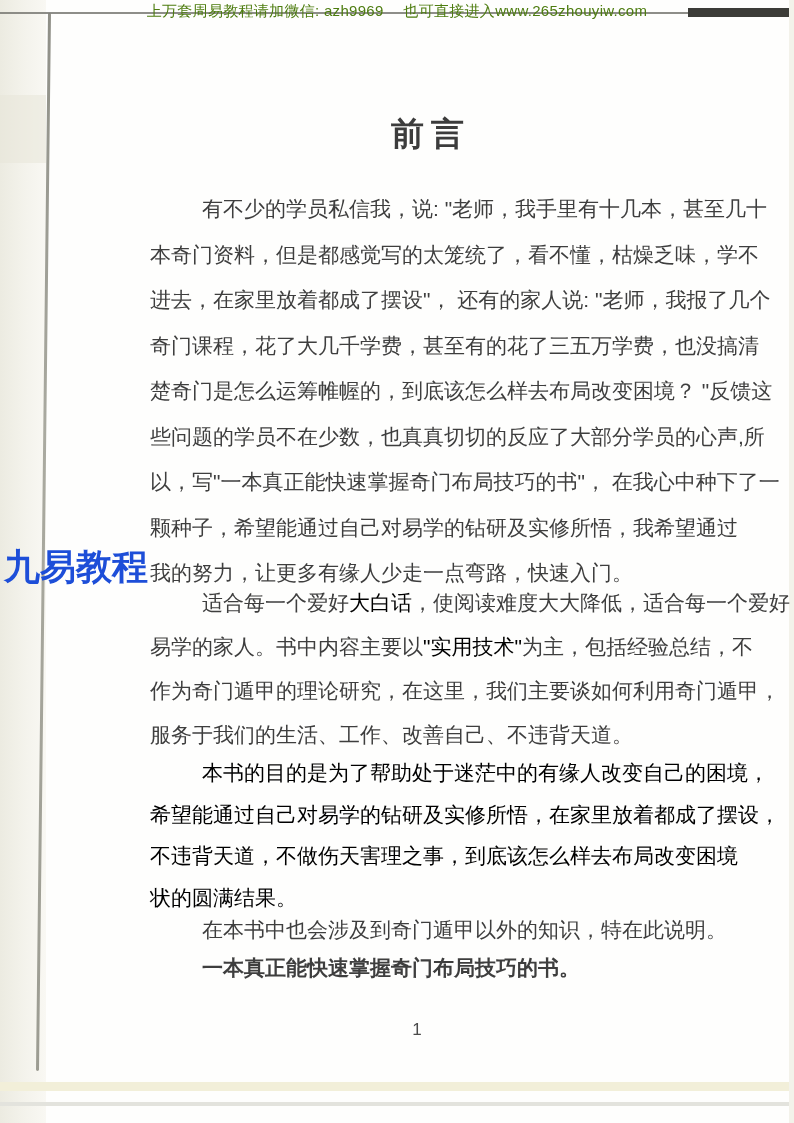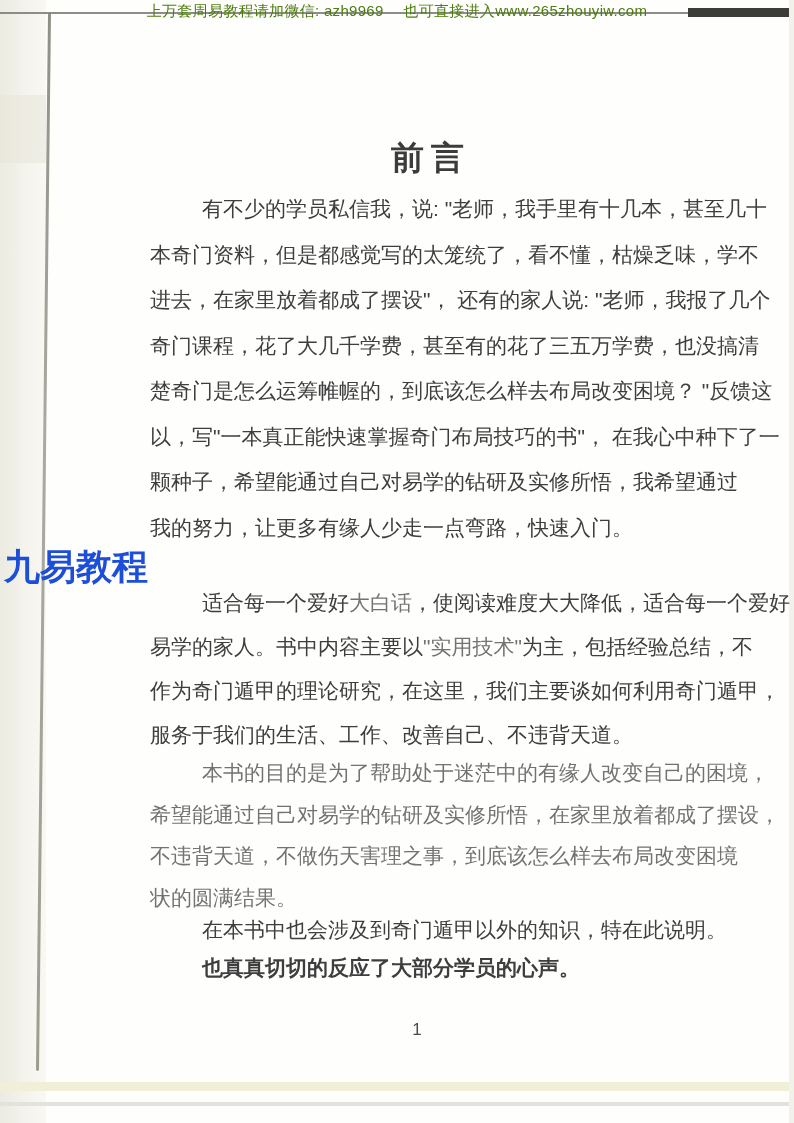--- a/index.html
+++ b/index.html
@@ -24,32 +24,32 @@
   .bottom-cream { position:absolute; left:0; top:1082px; width:794px; height:9px;
     background:#f2efd9; }
   .bottom-gray { position:absolute; left:0; top:1102px; width:794px; height:4px;
     background:#e3e3dd; }
   .right-edge { position:absolute; left:789px; top:0; width:5px; height:1123px;
     background:#f3f2ea; }
   
   .header { position:absolute; top:2px; left:0; width:100%; text-align:center;
     font-size:15px; letter-spacing:.3px; color:#4d7c0f; }
   .title { position:absolute; top:112px; left:150px; width:562px; text-align:center;
-    font-size:33px; font-weight:bold; letter-spacing:7px; color:#3c3c3c;margin-top:24px; }
+    font-size:33px; font-weight:bold; letter-spacing:7px; color:#3c3c3c; }
   .watermark { position:absolute; left:4px; top:543px; font-size:36px;
     font-weight:bold; color:#1d4ed8; z-index:3; }
   .para { position:absolute; left:150px; width:580px; font-size:21px; }
   .p1 { top:186px; line-height:45.5px; }
   .p2 { top:581px; line-height:44px; }
   .p3 { top:752px; line-height:41.5px; }
   .p4a { top:910px; line-height:40px; }
   .p4b { top:948px; line-height:40px; }
   .line { white-space:nowrap; }
   .indent { padding-left:52px; }
-  .red { color:#737373; }
+  .red { color:#000000; }
   .bold { font-weight:bold; }
   .pagenum { position:absolute; top:1020px; left:136px; width:562px;
     text-align:center; font-size:17px; color:#4a4a4a; }
 </style>
 </head>
 <body>
 
 <div class="page">
 
   <div class="edge-strip"></div>
@@ -68,20 +68,21 @@
   <div class="title">前言</div>
 
   <div class="watermark">九易教程</div>
 
   <div class="para p1">
     <div class="line indent">有不少的学员私信我，说: "老师，我手里有十几本，甚至几十</div>
     <div class="line">本奇门资料，但是都感觉写的太笼统了，看不懂，枯燥乏味，学不</div>
     <div class="line">进去，在家里放着都成了摆设"， 还有的家人说: "老师，我报了几个</div>
     <div class="line">奇门课程，花了大几千学费，甚至有的花了三五万学费，也没搞清</div>
     <div class="line">楚奇门是怎么运筹帷幄的，到底该怎么样去布局改变困境？ "反馈这</div>
+    <div class="line">些问题的学员不在少数，也真真切切的反应了大部分学员的心声,所</div>
     <div class="line">以，写"一本真正能快速掌握奇门布局技巧的书"， 在我心中种下了一</div>
     <div class="line">颗种子，希望能通过自己对易学的钻研及实修所悟，我希望通过</div>
     <div class="line">我的努力，让更多有缘人少走一点弯路，快速入门。</div>
   </div>
 
   <div class="para p2">
     <div class="line indent">
       <span>适合每一个爱好</span><span class="red">大白话</span><span>，使阅读难度大大降低，适合每一个爱好</span>
     </div>
     <div class="line">
@@ -95,18 +96,18 @@
     <div class="line indent">本书的目的是为了帮助处于迷茫中的有缘人改变自己的困境，</div>
     <div class="line">希望能通过自己对易学的钻研及实修所悟，在家里放着都成了摆设，</div>
     <div class="line">不违背天道，不做伤天害理之事，到底该怎么样去布局改变困境</div>
     <div class="line">状的圆满结果。</div>
   </div>
 
   <div class="para p4a">
     <div class="line indent">在本书中也会涉及到奇门遁甲以外的知识，特在此说明。</div>
   </div>
   <div class="para p4b">
-    <div class="line indent bold">也真真切切的反应了大部分学员的心声。</div>
+    <div class="line indent bold">一本真正能快速掌握奇门布局技巧的书。</div>
   </div>
 
   <div class="pagenum">1</div>
 
 </div>
 
 </body></html>

